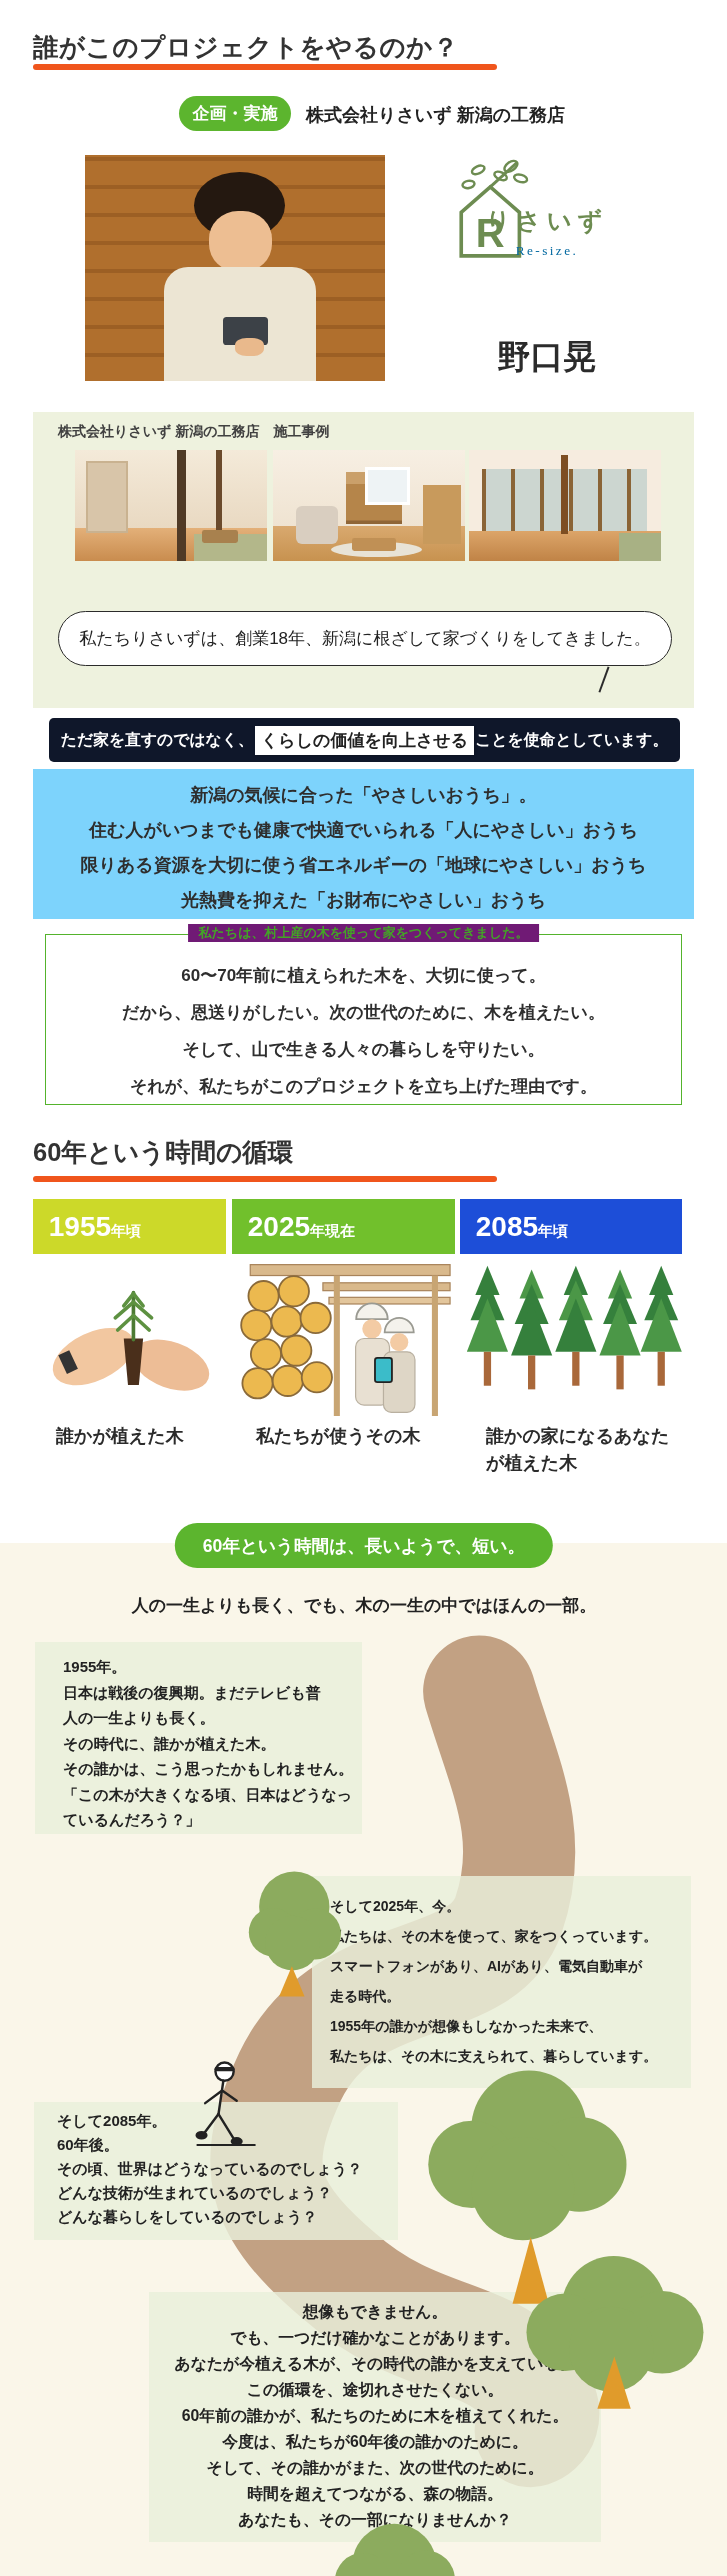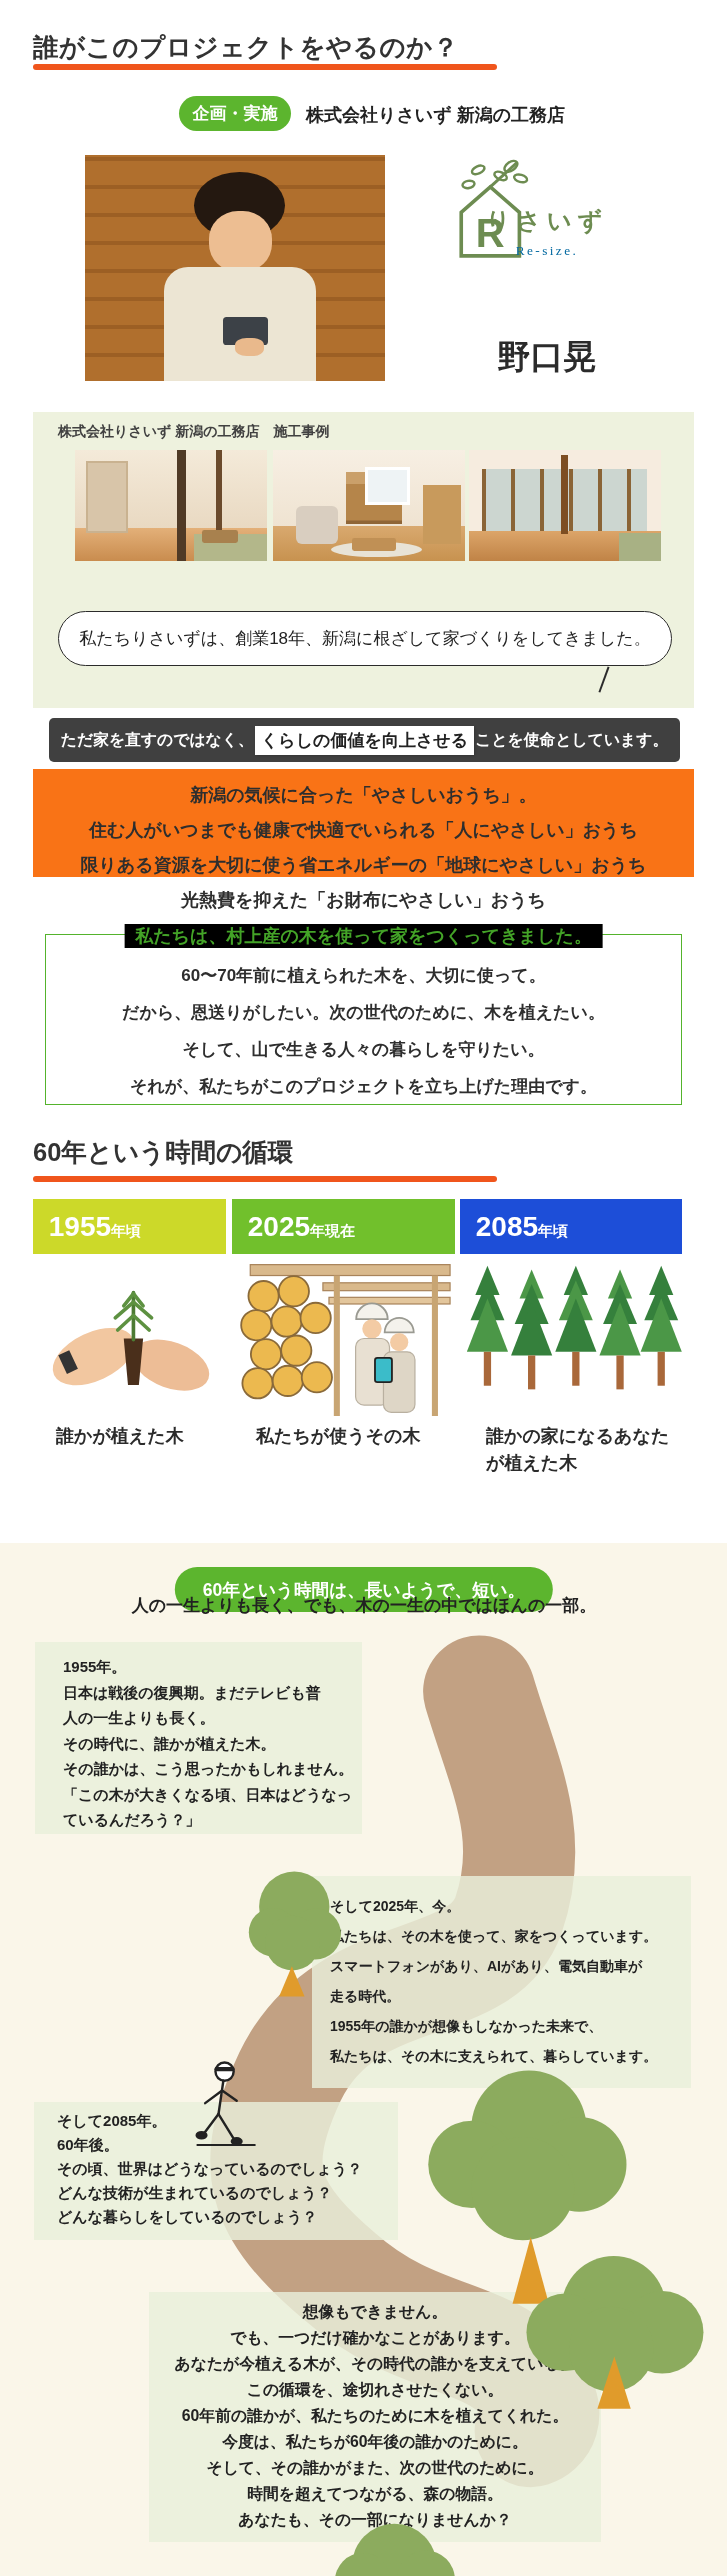--- a/index.html
+++ b/index.html
@@ -41,43 +41,43 @@
           border-radius:28px;display:flex;align-items:center;justify-content:center;
           font-size:17px;font-weight:normal;color:#222;}
   .bubble-tail{left:603px;top:666px;width:1.8px;height:27px;background:#2b2b2b;transform:rotate(20deg);}
 
   .banner{left:49px;top:718px;width:631px;height:44px;border-radius:4.9px;
           display:flex;align-items:center;justify-content:center;color:#fff;
           font-size:15.8px;font-weight:bold;}
   .banner .hl{background:#fff;color:#222;font-size:17px;padding:3px 6px;margin:0 1.2px;
               box-shadow:1.2px 1.2px 3px rgba(0,0,0,.25);}
 
-  .values-box{left:33px;top:769px;width:661px;height:108px;background:#f97316;
+  .values-box{left:33px;top:769px;width:661px;height:150px;background:#7dd3fc;
               text-align:center;font-size:18px;font-weight:bold;line-height:35px;color:#2e2e2e;padding-top:9px;box-sizing:border-box;}
 
   .reason-box{left:45px;top:934px;width:637px;height:171px;background:#fff;border:1.8px solid #54b32c;box-sizing:border-box;}
-  .reason-title{position:absolute;top:-11px;left:50%;transform:translateX(-50%);background:#000000;
-                padding:0 11px;font-size:18px;font-weight:bold;color:#43a327;white-space:nowrap;}
+  .reason-title{position:absolute;top:-11px;left:50%;transform:translateX(-50%);background:#701a75;
+                padding:0 11px;font-size:13px;font-weight:bold;color:#43a327;white-space:nowrap;}
   .reason-body{position:absolute;left:0;top:22px;width:100%;text-align:center;
                font-size:17px;font-weight:bold;line-height:37px;color:#2e2e2e;}
 
   
   .h2-title{left:33px;top:1135px;font-size:25.5px;font-weight:bold;color:#333;}
   .h2-underline{left:33px;top:1176px;width:464px;height:5.5px;border-radius:3px;}
   .col-header{top:1199px;height:55px;color:#fff;display:flex;align-items:baseline;padding-left:15.8px;box-sizing:border-box;text-align:right;}
   .col-header .year{font-size:28px;font-weight:bold;line-height:55px;}
   .col-header .suffix{font-size:15px;font-weight:bold;}
   .col-illu{top:1261px;height:155px;}
   .caption{top:1423px;font-size:18px;font-weight:bold;color:#2b2b2b;line-height:27px;}
 
   
   .beige{left:0;top:1543px;width:728px;height:1033px;background:#faf6e9;}
   .overlay{left:0;top:1543px;width:728px;height:1033px;pointer-events:none;}
   .pill{top:1523px;left:50%;transform:translateX(-50%);height:45px;border-radius:22.4px;
-        padding:0 28px;display:flex;align-items:center;color:#fff;font-size:17.6px;font-weight:bold;white-space:nowrap;margin-top:44px;}
+        padding:0 28px;display:flex;align-items:center;color:#fff;font-size:17.6px;font-weight:bold;white-space:nowrap;}
   .lead{left:0;top:1594px;width:728px;text-align:center;font-size:17px;font-weight:bold;color:#222;}
   .story-card{background:rgba(233,239,219,0.82);font-weight:bold;color:#222;box-sizing:border-box;}
   .card1{left:35px;top:1642px;width:327px;height:192px;padding:12px 0 0 28px;font-size:15px;line-height:25.5px;}
   .card2{left:312px;top:1876px;width:379px;height:212px;padding:14.6px 0 0 18px;font-size:14px;line-height:30px;}
   .card3{left:34px;top:2102px;width:364px;height:138px;padding:7.3px 0 0 23px;font-size:15px;line-height:24px;}
   .card4{left:149px;top:2292px;width:452px;height:250px;padding-top:7.3px;text-align:center;font-size:15.8px;line-height:26px;}
 </style>
 </head>
 <body>
 
@@ -137,21 +137,21 @@
     <div style="left:0;top:0;width:192px;height:111px;background:#f6ecdf;"></div>
     <div style="left:13.3px;top:19.4px;width:165px;height:62px;background:repeating-linear-gradient(90deg,#8a6436 0 3.6px,#ccd6d0 3.6px 29px);"></div>
     <div style="left:0;bottom:0;width:192px;height:30px;background:linear-gradient(#dca569,#c08346);"></div>
     <div style="left:92px;top:4.9px;width:6.7px;height:79px;background:#7d4e22;"></div>
     <div style="left:150px;bottom:0;width:42px;height:28px;background:#a8b184;"></div>
   </div>
 
   <div class="abs bubble">私たちりさいずは、創業18年、新潟に根ざして家づくりをしてきました。</div>
   <div class="abs bubble-tail"></div>
 
-  <div class="abs banner" style="background-color: #404040;">
+  <div class="abs banner" style="background-color: #0f172a;">
     <span>ただ家を直すのではなく、</span>
       <span class="hl">くらしの価値を向上させる</span>
       <span>ことを使命としています。</span>
   </div>
 
   <div class="abs values-box preline">新潟の気候に合った「やさしいおうち」。
 住む人がいつまでも健康で快適でいられる「人にやさしい」おうち
 限りある資源を大切に使う省エネルギーの「地球にやさしい」おうち
 光熱費を抑えた「お財布にやさしい」おうち</div>
 

